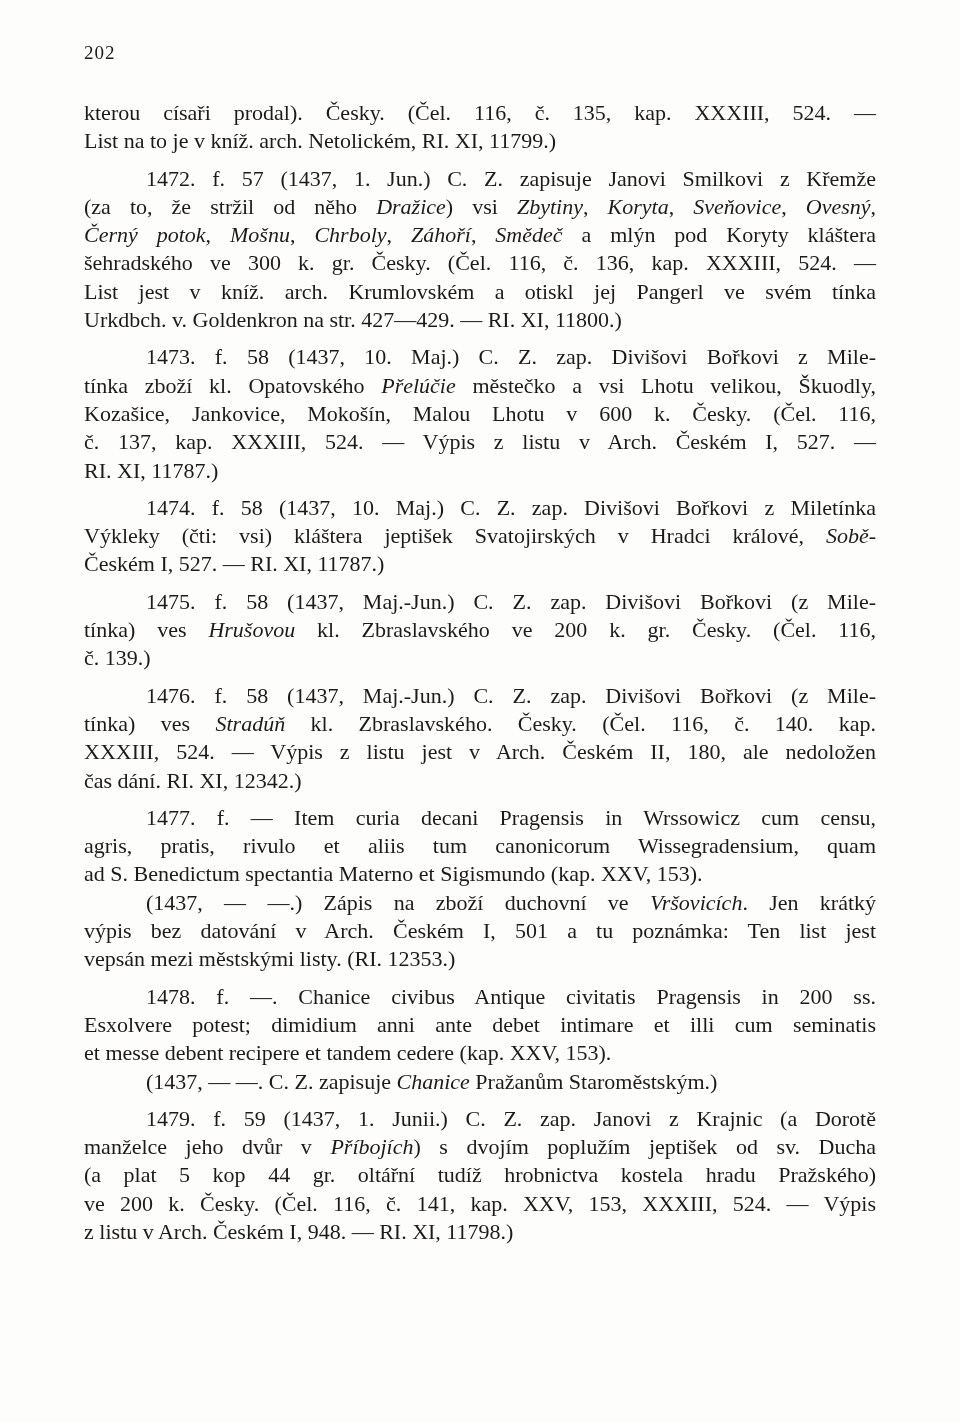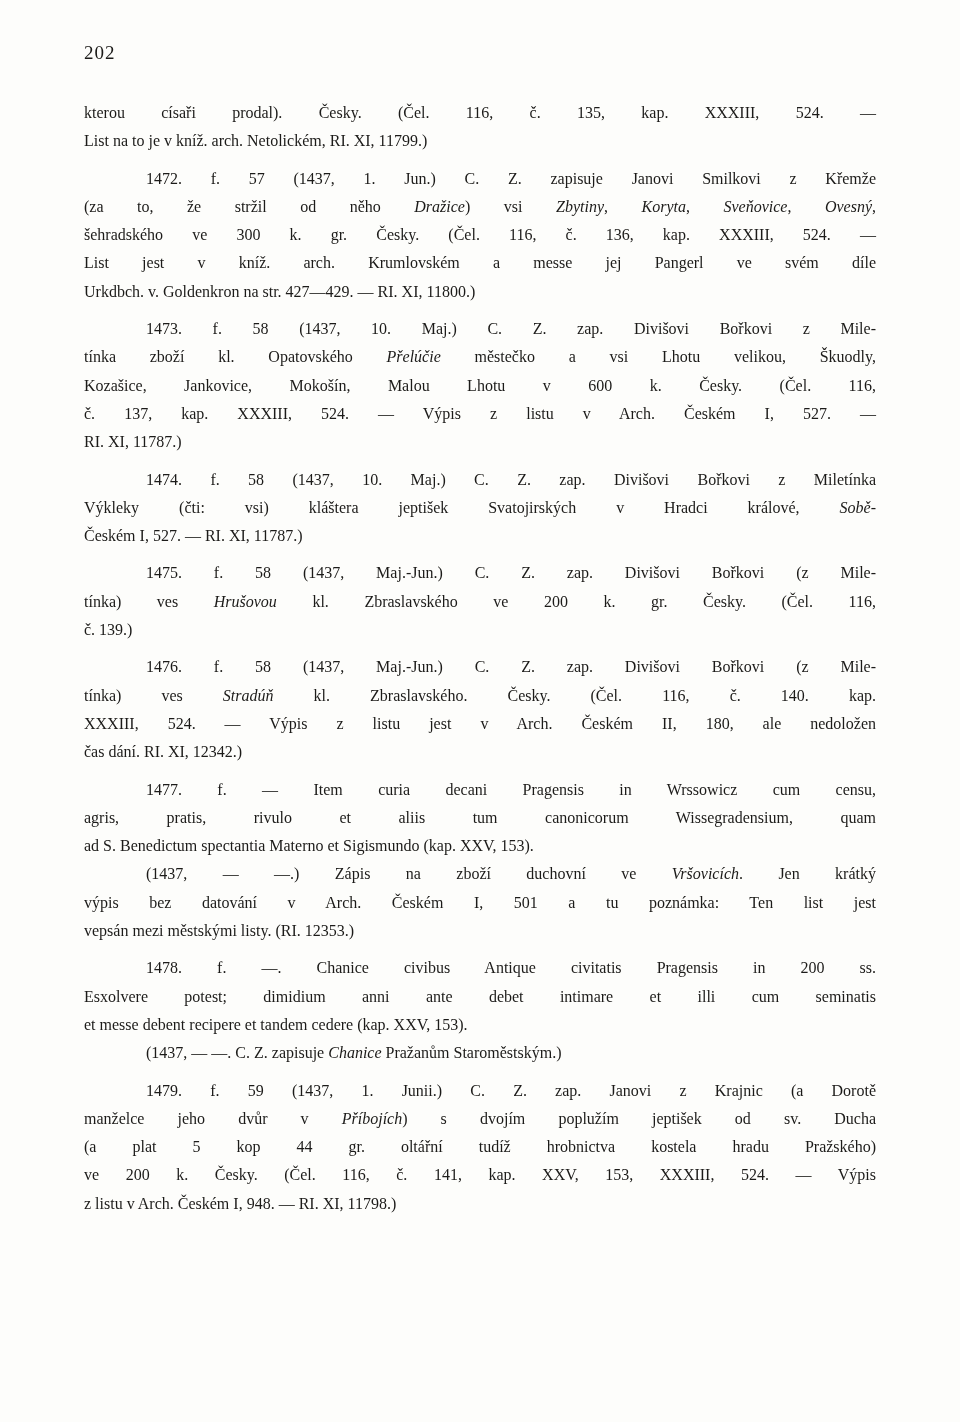--- a/index.html
+++ b/index.html
@@ -26,21 +26,21 @@
     left: 84px;
     top: 42px;
     font-size: 19px;
     letter-spacing: 1px;
   }
   .text-block {
     position: absolute;
     left: 84px;
     top: 99px;
     width: 792px;
-    font-size: 16px;
+    font-size: 22px;
     line-height: 28.3px;
   }
   .para { margin: 0; }
   .para.gap { margin-top: 9px; }
   .line {
     text-align: justify;
     text-align-last: justify;
     white-space: normal;
   }
   .line.lastline { text-align-last: left; }
@@ -54,22 +54,23 @@
 <div class="book-page">
   <div class="page-number">202</div>
   <div class="text-block">
       <div class="para">
         <div class="line"><span>kterou císaři prodal). Česky. (Čel. 116, č. 135, kap. XXXIII, 524. —</span></div>
         <div class="line lastline"><span>List na to je v kníž. arch. Netolickém, RI. XI, 11799.)</span></div>
       </div>
       <div class="para gap">
         <div class="line first"><span class="b">1472.</span><span> f. 57 (1437, 1. Jun.) C. Z. zapisuje Janovi Smilkovi z Křemže</span></div>
         <div class="line"><span>(za to, že stržil od něho </span><span class="i">Dražice</span><span>) vsi </span><span class="i">Zbytiny</span><span>, </span><span class="i">Koryta</span><span>, </span><span class="i">Sveňovice</span><span>, </span><span class="i">Ovesný</span><span>,</span></div>
+        <div class="line"><span class="i">Černý potok</span><span>, </span><span class="i">Mošnu</span><span>, </span><span class="i">Chrboly</span><span>, </span><span class="i">Záhoří</span><span>, </span><span class="i">Smědeč</span><span> a mlýn pod Koryty kláštera</span></div>
         <div class="line"><span>šehradského ve 300 k. gr. Česky. (Čel. 116, č. 136, kap. XXXIII, 524. —</span></div>
-        <div class="line"><span>List jest v kníž. arch. Krumlovském a messe jej Pangerl ve svém díle</span></div>
+        <div class="line"><span>List jest v kníž. arch. Krumlovském a otiskl jej Pangerl ve svém tínka</span></div>
         <div class="line lastline"><span>Urkdbch. v. Goldenkron na str. 427—429. — RI. XI, 11800.)</span></div>
       </div>
       <div class="para gap">
         <div class="line first"><span class="b">1473.</span><span> f. 58 (1437, 10. Maj.) C. Z. zap. Divišovi Bořkovi z Mile-</span></div>
         <div class="line"><span>tínka zboží kl. Opatovského </span><span class="i">Přelúčie</span><span> městečko a vsi Lhotu velikou, Škuodly,</span></div>
         <div class="line"><span>Kozašice, Jankovice, Mokošín, Malou Lhotu v 600 k. Česky. (Čel. 116,</span></div>
         <div class="line"><span>č. 137, kap. XXXIII, 524. — Výpis z listu v Arch. Českém I, 527. —</span></div>
         <div class="line lastline"><span>RI. XI, 11787.)</span></div>
       </div>
       <div class="para gap">

